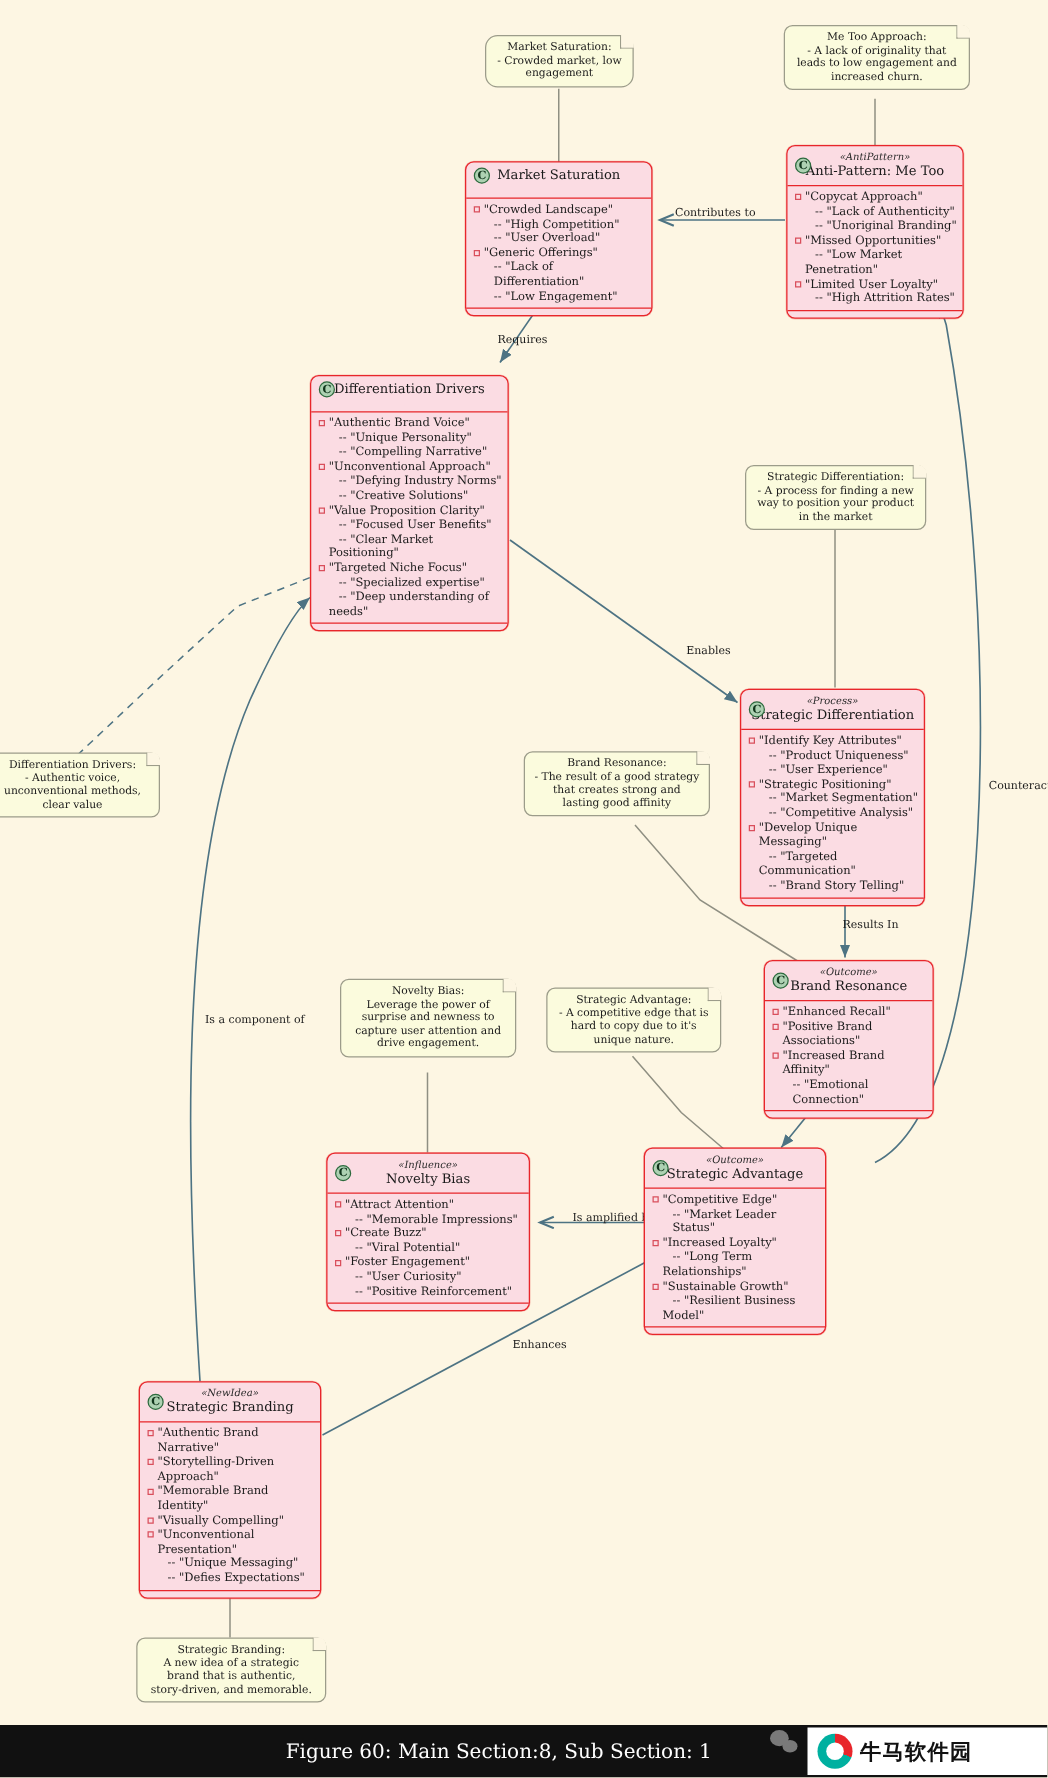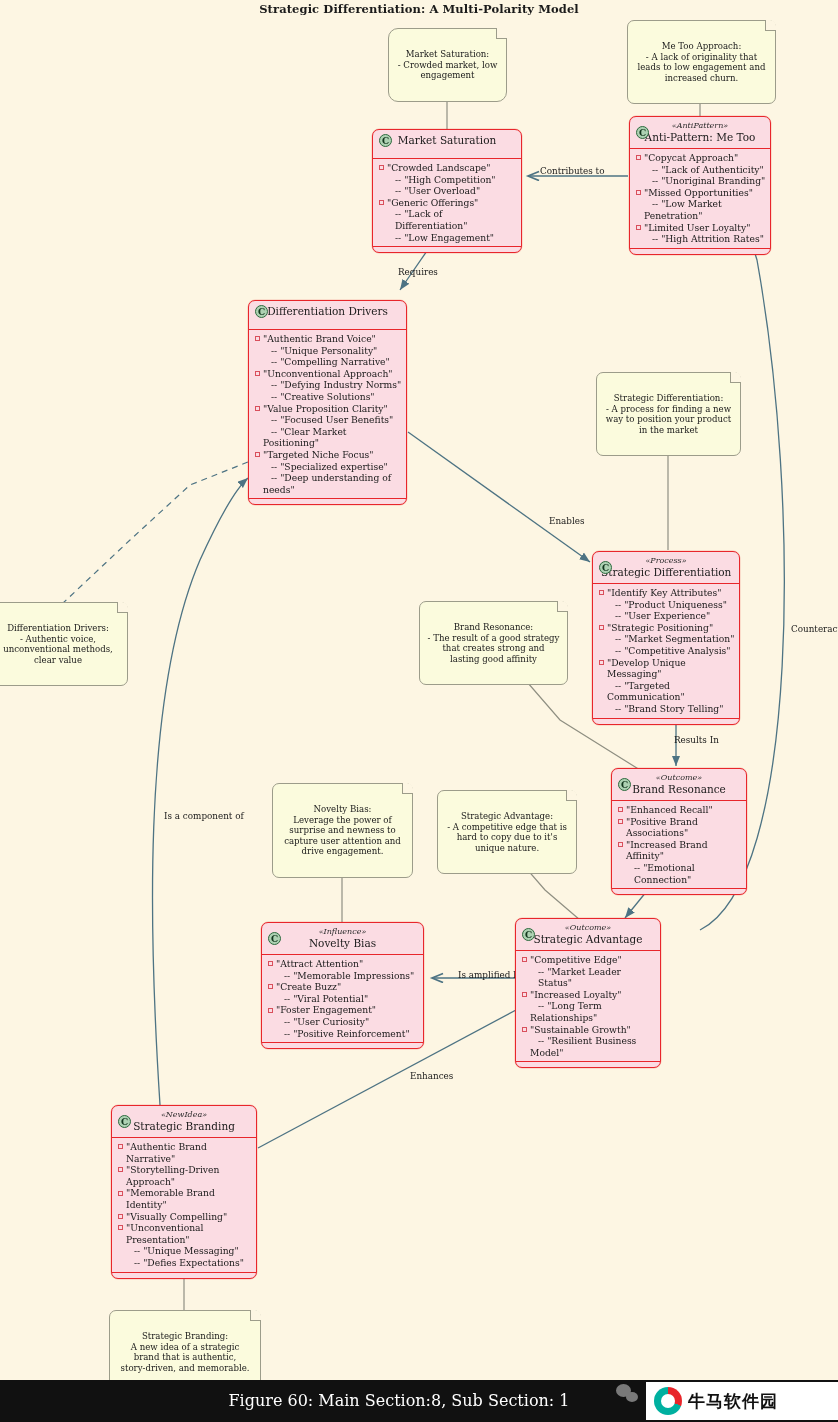--- a/index.html
+++ b/index.html
@@ -118,21 +118,21 @@
   .uml-note {
     position: absolute;
     background: #fbfbdd;
     border: 1px solid #9c9c8a;
     border-radius: 7px;
     box-sizing: border-box;
     font-size: 8.6px;
     line-height: 10.6px;
     color: #1a1a1a;
     text-align: center;
-    padding: 20px 6px;
+    padding: 4px 6px;
   }
   .uml-note .fold {
     position: absolute;
     top: -1px; right: -1px;
     width: 10px; height: 10px;
     background: #fdf6e3;
     border-left: 1px solid #9c9c8a;
     border-bottom: 1px solid #9c9c8a;
     border-top-right-radius: 6px;
   }
@@ -213,21 +213,20 @@
     background: #cfcfcf;
   }
   #wechat .b1 { width: 15px; height: 13px; left: 0; top: 0; }
   #wechat .b2 { width: 12px; height: 10px; left: 10px; top: 8px; }
 </style>
 </head>
 <body>
 
 <div id="canvas">
 
-  <div class="diagram-title">Strategic Differentiation: A Multi-Polarity Model</div>
 
   <svg class="edges" viewBox="0 0 838 1380">
     <defs>
       <marker id="arrow" markerWidth="9" markerHeight="9" refX="8" refY="3.2" orient="auto">
         <path d="M0,0 L8,3.2 L0,6.4 z" fill="#4d7383"></path>
       </marker>
       <marker id="arrowOpen" markerWidth="11" markerHeight="11" refX="9" refY="4" orient="auto">
         <path d="M0.5,0.5 L9,4 L0.5,7.5" fill="none" stroke="#4d7383" stroke-width="1.3"></path>
       </marker>
     </defs>

